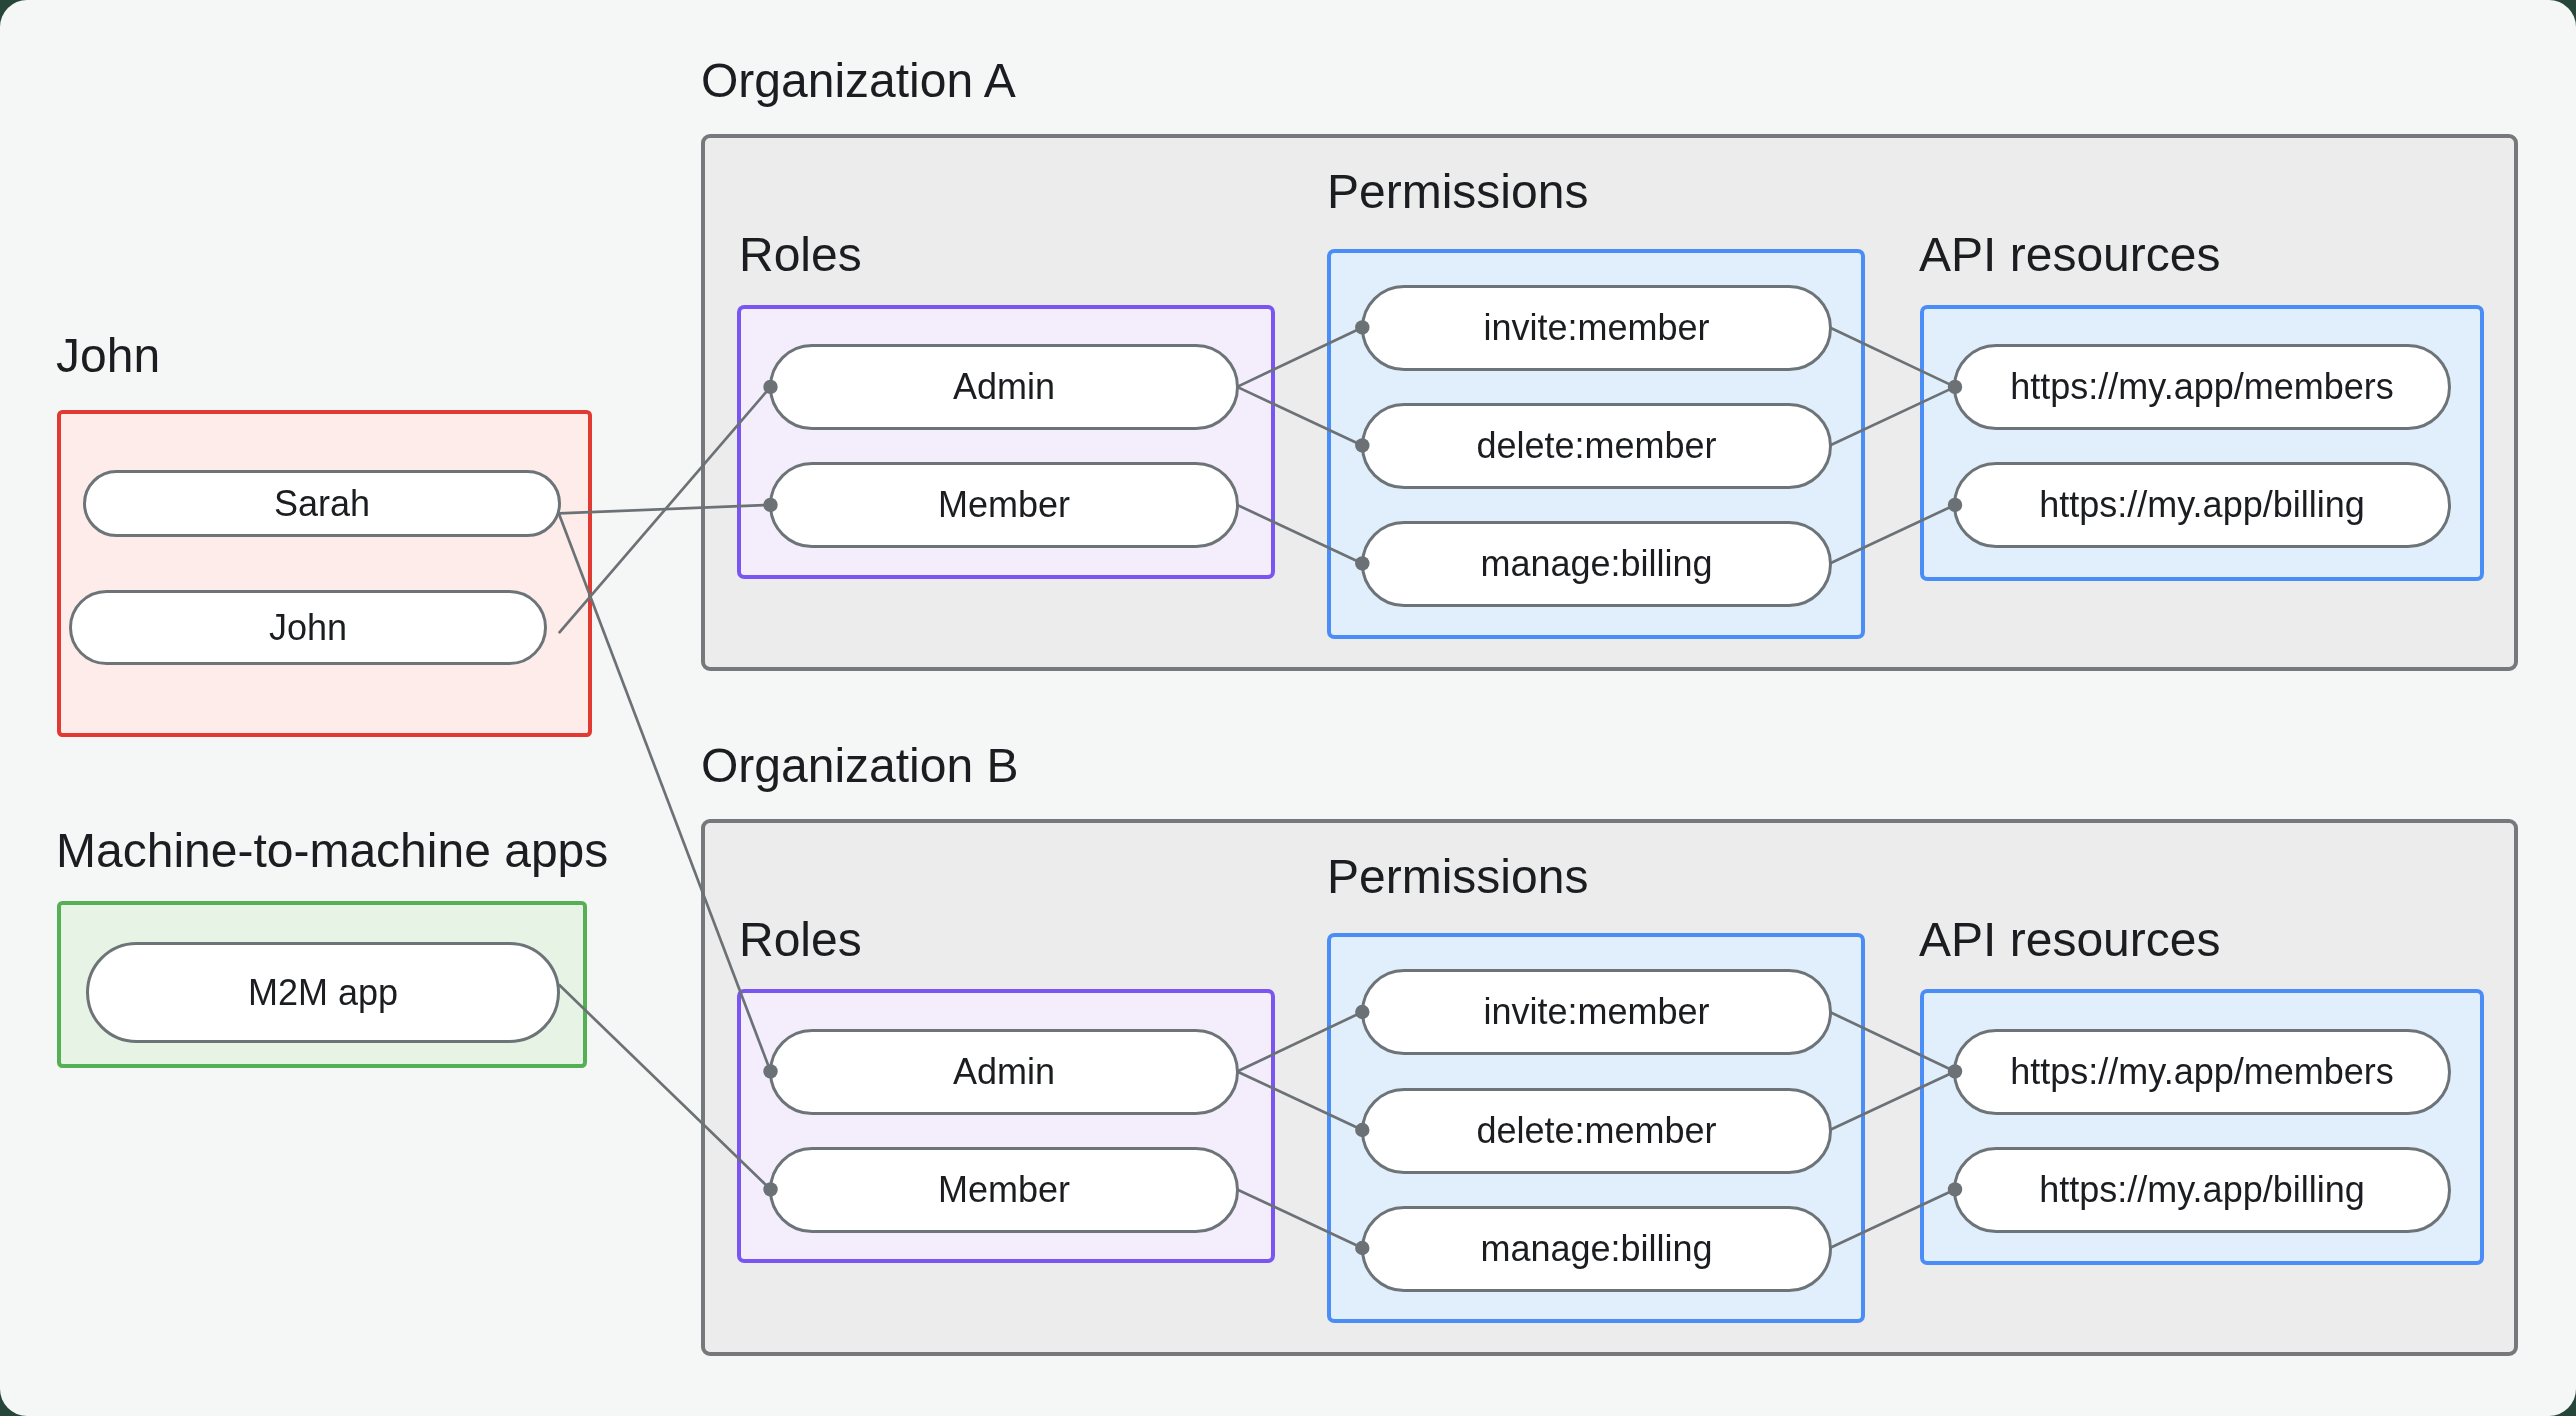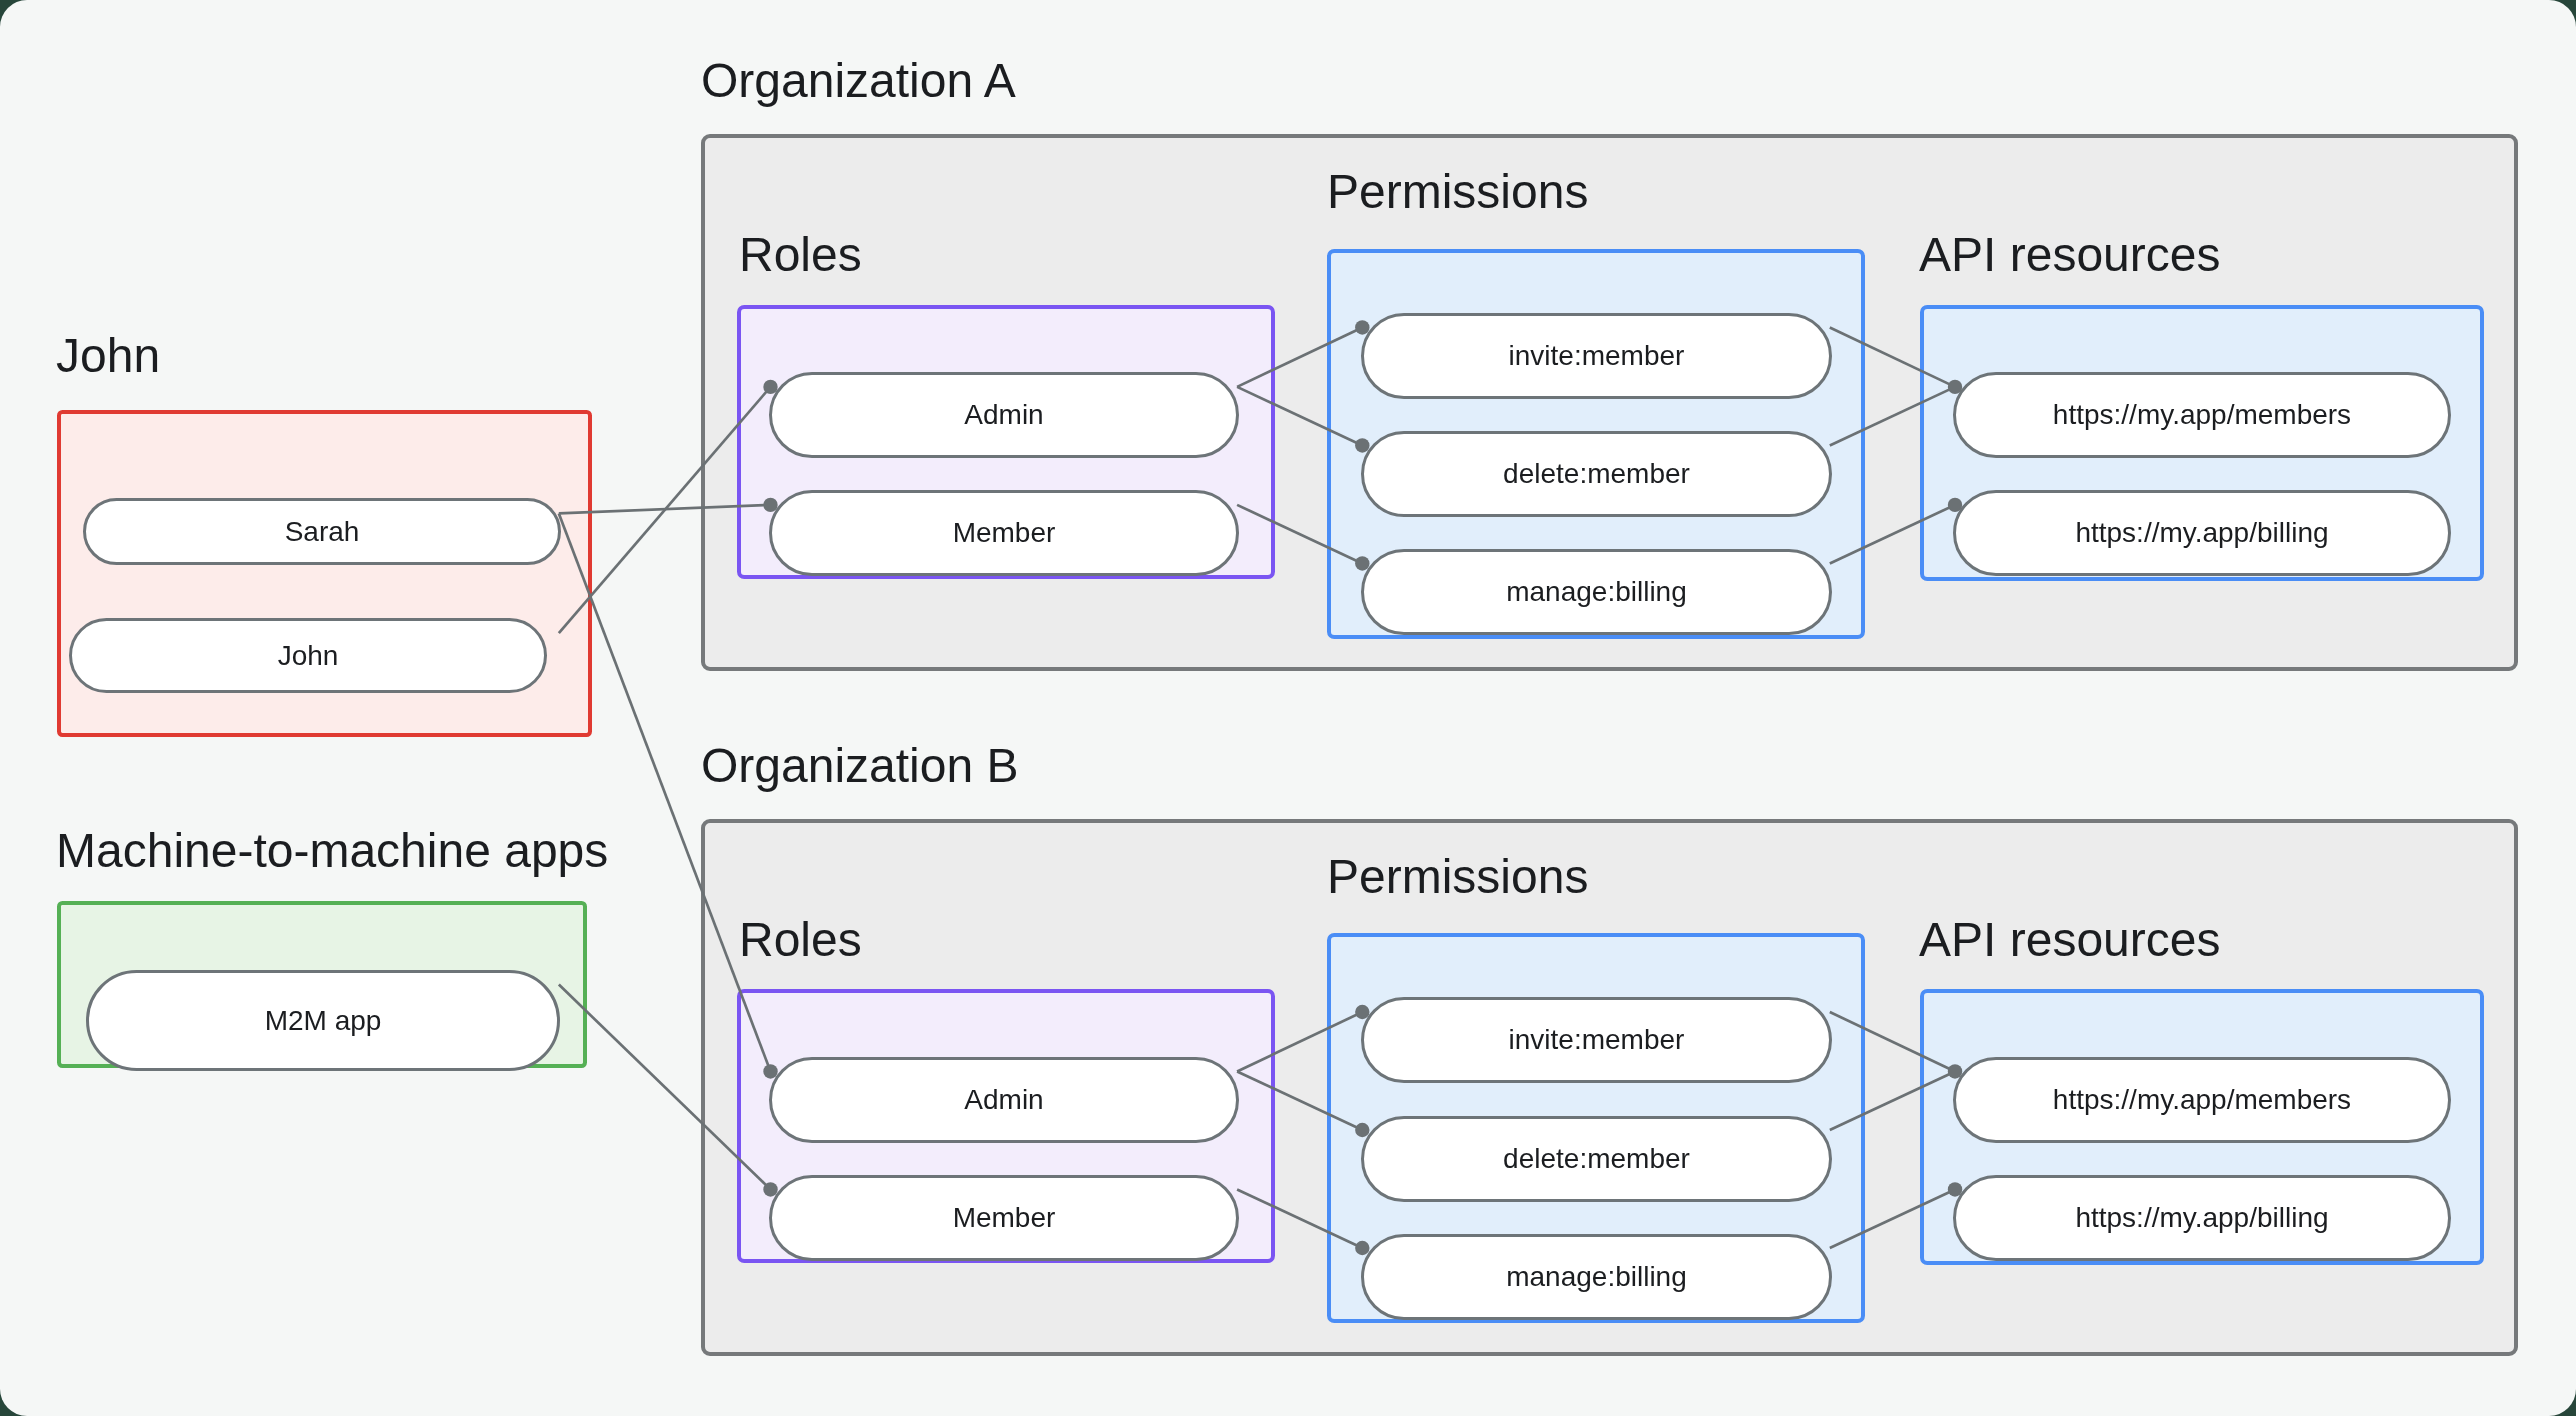--- a/index.html
+++ b/index.html
@@ -24,21 +24,21 @@
   .users-box{position:absolute;border-radius:5.4px;background:var(--users_fill);
     border:4.5px solid var(--users_border);}
   .m2m-box{position:absolute;border-radius:5.4px;background:var(--m2m_fill);
     border:4px solid var(--m2m_border);}
   .roles-box{position:absolute;border-radius:7.2px;background:var(--roles_fill);
     border:4.5px solid var(--roles_border);}
   .blue-box{position:absolute;border-radius:7.2px;background:var(--blue_fill);
     border:4px solid var(--blue_border);}
   .pill{position:absolute;border-radius:900px;background:var(--pill_fill);
     border:3.2px solid var(--pill_border);display:flex;align-items:center;justify-content:center;
-    font-size:28px;color:var(--text);white-space:nowrap;margin-top:28px;}
+    font-size:36px;color:var(--text);white-space:nowrap;}
   #edge-layer{position:absolute;left:0;top:0;width:100%;height:100%;pointer-events:none;z-index:40;}
   .edge-line{stroke:var(--edge);stroke-width:3;fill:none;}
   .edge-dot{fill:var(--edge);stroke:none;}
 </style>
 </head>
 <body>
 
 <div id="diagram-page">
 
   <div class="section-title" style="left:56px;top:335px">John</div>

